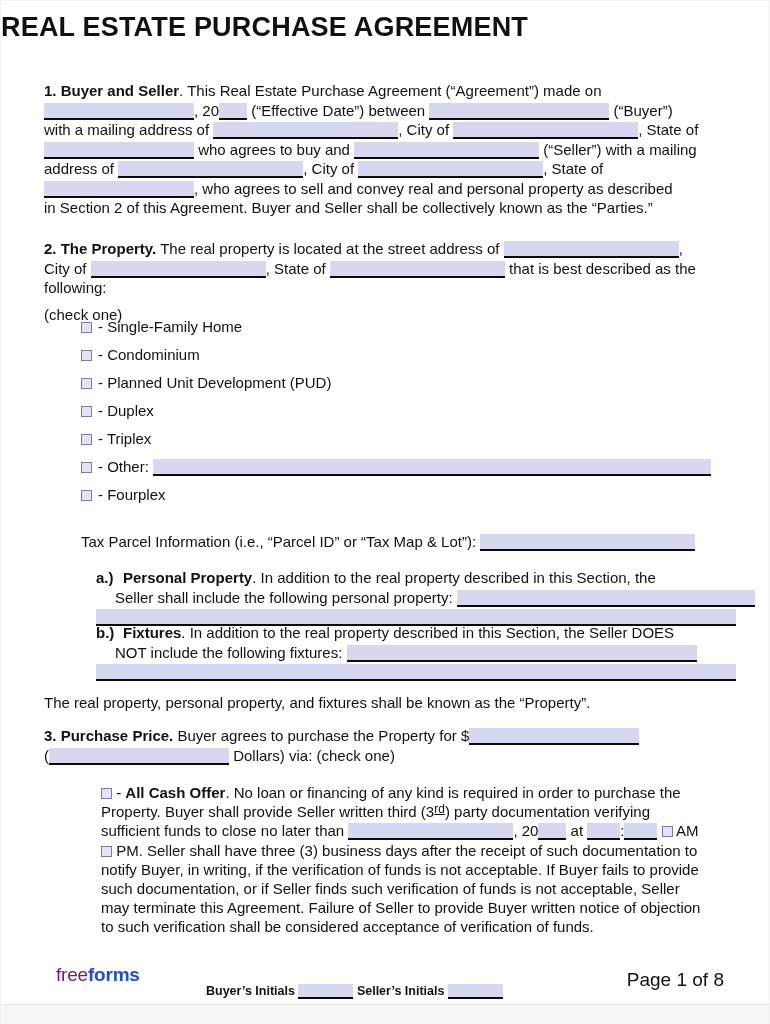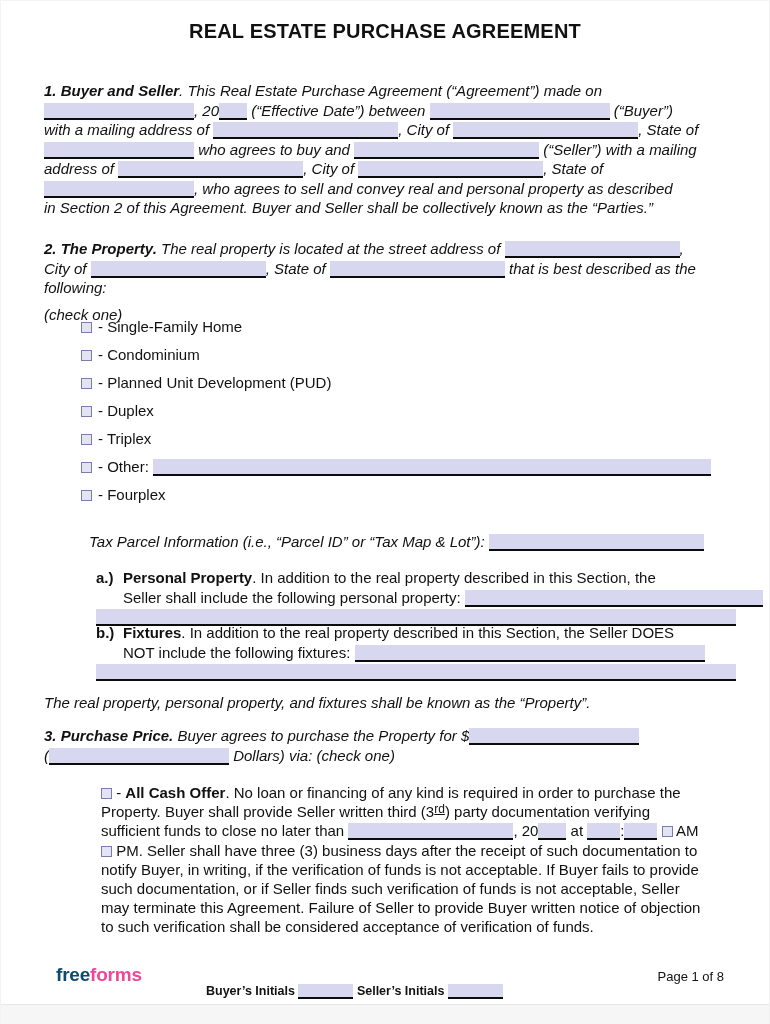--- a/index.html
+++ b/index.html
@@ -1,50 +1,50 @@
 <!DOCTYPE html>
 <html><head>
 <meta charset="utf-8">
 <style>
   * { margin:0; padding:0; box-sizing:border-box; }
   html,body { width:770px; height:1024px; background:#ffffff; }
   body { font-family:"Liberation Sans","DejaVu Sans",sans-serif; color:#111; font-size:15px; position:relative; overflow:hidden; }
   .page { position:absolute; inset:0; background:#fff; border-left:1px solid #f3f3f3; border-right:1px solid #f0f0f0; border-top:1px solid #f4f4f4; }
   .edge-bottom { position:absolute; left:0; right:0; bottom:0; height:20px; background:#f6f6f7; border-top:1px solid #e7e7e7; }
 
-  .title { position:absolute; top:19px; left:0; width:100%; text-align:center; font-weight:bold; font-size:20px; letter-spacing:.2px; }
+  .title { position:absolute; top:11px; left:0; width:100%; font-weight:bold; font-size:27px; letter-spacing:.2px; }
 
-  .blk { position:absolute; left:43px; width:684px;font-style:italic; }
+  .blk { position:absolute; left:43px; width:684px; }
   .ln { white-space:nowrap; line-height:19.5px; height:19.5px; }
 
   .fld { display:inline-block; background:#d7d8f0; border-bottom:2px solid #0c0c0c; height:17px; vertical-align:-4px; }
   .fldblock { background:#d7d8f0; border-bottom:2px solid #0c0c0c; height:17px; }
 
   .cb { display:inline-block; width:11px; height:11px; background:#e2e3f3; border:1px solid #7b7bb0; vertical-align:-1px; }
 
   sup { font-size:12px; vertical-align:4px; line-height:0;text-decoration:underline; }
 
   .list { position:absolute; left:80px; width:647px; }
   .opt { white-space:nowrap; line-height:19.5px; height:28px; }
   .opt .lbl { margin-left:6px; }
 
   .sub { position:absolute; left:95px; width:640px; }
   .mk { display:inline-block; width:27px; }
-  .sub .ind { margin-left:27px; }
+  .sub .ind { margin-left:19px; }
   .sub .fldblock { margin-top:2px; width:640px; }
 
   .cash { position:absolute; left:100px; width:618px; }
   .cash .ln { line-height:19.2px; height:19.2px; }
 
   .logo { position:absolute; left:55px; top:963px; font-size:19px; letter-spacing:-0.2px; }
-  .logo .free { color:#0c4a6e;font-weight:bold; }
-  .logo .forms { color:#ec4899; font-weight:bold; }
+  .logo .free { color:#701a75; }
+  .logo .forms { color:#1d4ed8; font-weight:bold; }
   .initials { position:absolute; left:205px; top:983px; font-size:12.5px; font-weight:bold; white-space:nowrap; }
   .initials .fld { height:15px; vertical-align:-4px; }
-  .pageno { position:absolute; right:45px; top:968px; font-size:13px; }
+  .pageno { position:absolute; right:45px; top:968px; font-size:19px; }
 </style>
 </head>
 <body>
 
 <div class="page">
 
   <div class="title">REAL ESTATE PURCHASE AGREEMENT</div>
 
   <div class="blk" style="top:80px;">
     <div class="ln"><b>1. Buyer and Seller</b><span>. This Real Estate Purchase Agreement (“Agreement”) made on</span></div>
@@ -67,21 +67,21 @@
   <div class="list" style="top:316px;">
     <div class="opt"><span class="cb"></span><span class="lbl">- Single-Family Home</span></div>
     <div class="opt"><span class="cb"></span><span class="lbl">- Condominium</span></div>
     <div class="opt"><span class="cb"></span><span class="lbl">- Planned Unit Development (PUD)</span></div>
     <div class="opt"><span class="cb"></span><span class="lbl">- Duplex</span></div>
     <div class="opt"><span class="cb"></span><span class="lbl">- Triplex</span></div>
     <div class="opt"><span class="cb"></span><span class="lbl">- Other:</span> <span class="fld" style="width:558px"></span></div>
     <div class="opt"><span class="cb"></span><span class="lbl">- Fourplex</span></div>
   </div>
 
-  <div class="blk ln" style="top:531px; left:80px; width:647px;margin-left:8px;"><span>Tax Parcel Information (i.e., “Parcel ID” or “Tax Map &amp; Lot”): </span><span class="fld" style="width:215px"></span></div>
+  <div class="blk ln" style="top:531px; left:80px; width:647px;"><span>Tax Parcel Information (i.e., “Parcel ID” or “Tax Map &amp; Lot”): </span><span class="fld" style="width:215px"></span></div>
 
   <div class="sub" style="top:567px;">
     <div class="ln"><b class="mk">a.)</b><b>Personal Property</b><span>. In addition to the real property described in this Section, the</span></div>
     <div class="ln ind"><span>Seller shall include the following personal property: </span><span class="fld" style="width:298px"></span></div>
     <div class="fldblock"></div>
   </div>
 
   <div class="sub" style="top:622px;">
     <div class="ln"><b class="mk">b.)</b><b>Fixtures</b><span>. In addition to the real property described in this Section, the Seller DOES</span></div>
     <div class="ln ind"><span>NOT include the following fixtures: </span><span class="fld" style="width:350px"></span></div>

